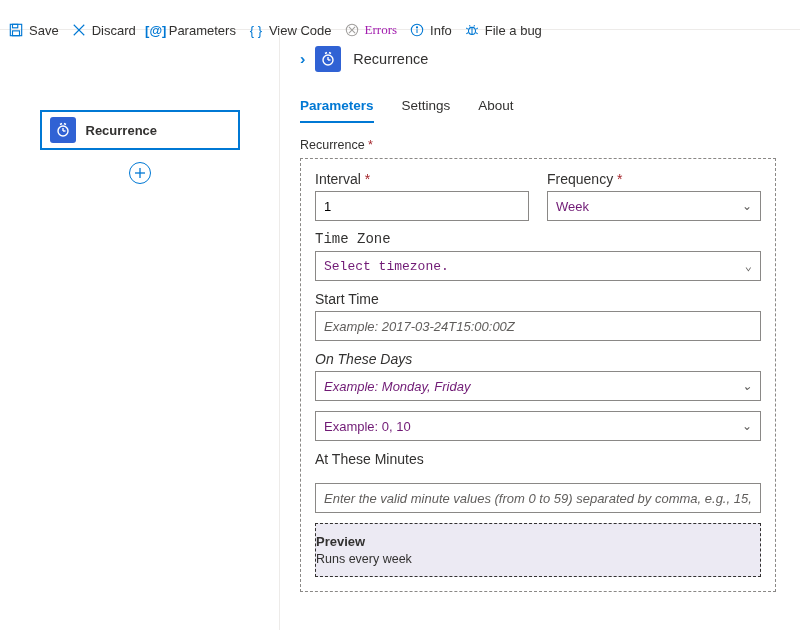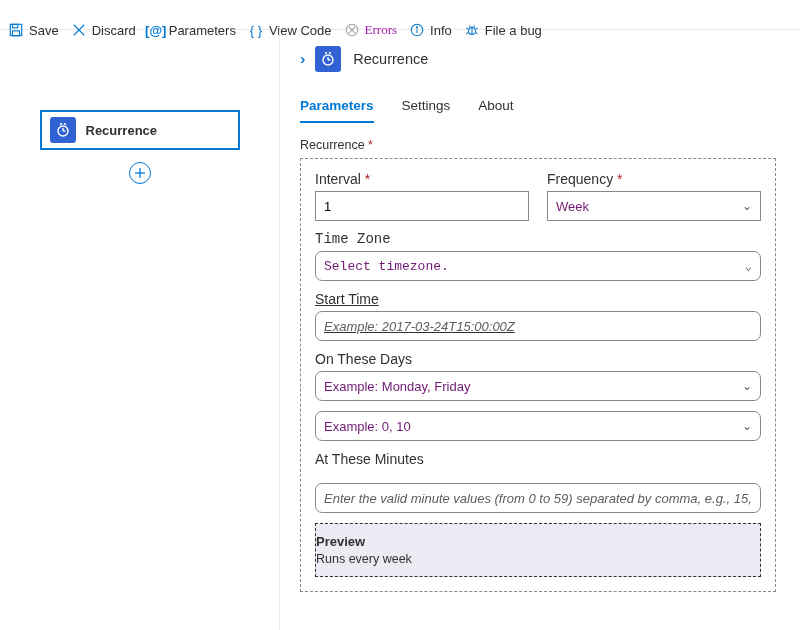--- a/index.html
+++ b/index.html
@@ -34,21 +34,21 @@
 
   .form-box { border: 1px dashed #8a8886; padding: 12px 14px 14px 14px; }
   .row { display: flex; gap: 18px; margin-bottom: 10px; }
   .field { flex: 1; display: flex; flex-direction: column; }
   .field-label { font-size: 14px; margin-bottom: 4px; }
   .input, .select { height: 30px; border: 1px solid #8a8886; padding: 0 8px; font-size: 13px; font-family: inherit; background: #fff; display: flex; align-items: center; justify-content: space-between; }
   .input::placeholder { color: #605e5c; font-style: italic; }
   .select { cursor: pointer; }
   .select-text { color: #701a75; }
   .chev { color: #605e5c; font-size: 12px; }
-  .full { width: 100%; border-radius: 7px; }
+  .full { width: 100%; }
 
   .preview { border: 1px dashed #323130; background: #eceaf3; padding: 10px 0; margin-top: 6px; }
   .preview-title { font-weight: 600; font-size: 13px; margin-bottom: 3px; }
   .preview-text { font-size: 12.5px; }
 </style>
 </head>
 <body>
 
 <div class="toolbar">
   <div class="toolbar-item">
@@ -177,26 +177,26 @@
       </div>
 
       <div class="field" style="margin-bottom:10px;font-family:Liberation Mono, monospace;">
         <span class="field-label">Time Zone</span>
         <div class="select full">
           <span class="select-text">Select timezone.</span>
           <span class="chev">⌄</span>
         </div>
       </div>
 
-      <div class="field" style="margin-bottom:10px;text-decoration:underline;">
+      <div class="field" style="margin-bottom:10px;">
         <span class="field-label">Start Time</span>
         <input class="input full" placeholder="Example: 2017-03-24T15:00:00Z" style="">
       </div>
 
-      <div class="field" style="margin-bottom:10px;">
+      <div class="field" style="margin-bottom:10px;font-style:italic;">
         <span class="field-label">On These Days</span>
         <div class="select full">
           <span class="select-text">Example: Monday, Friday</span>
           <span class="chev">⌄</span>
         </div>
       </div>
 
       <div class="field" style="margin-bottom:10px;">
         <div class="select full">
           <span class="select-text">Example: 0, 10</span>

